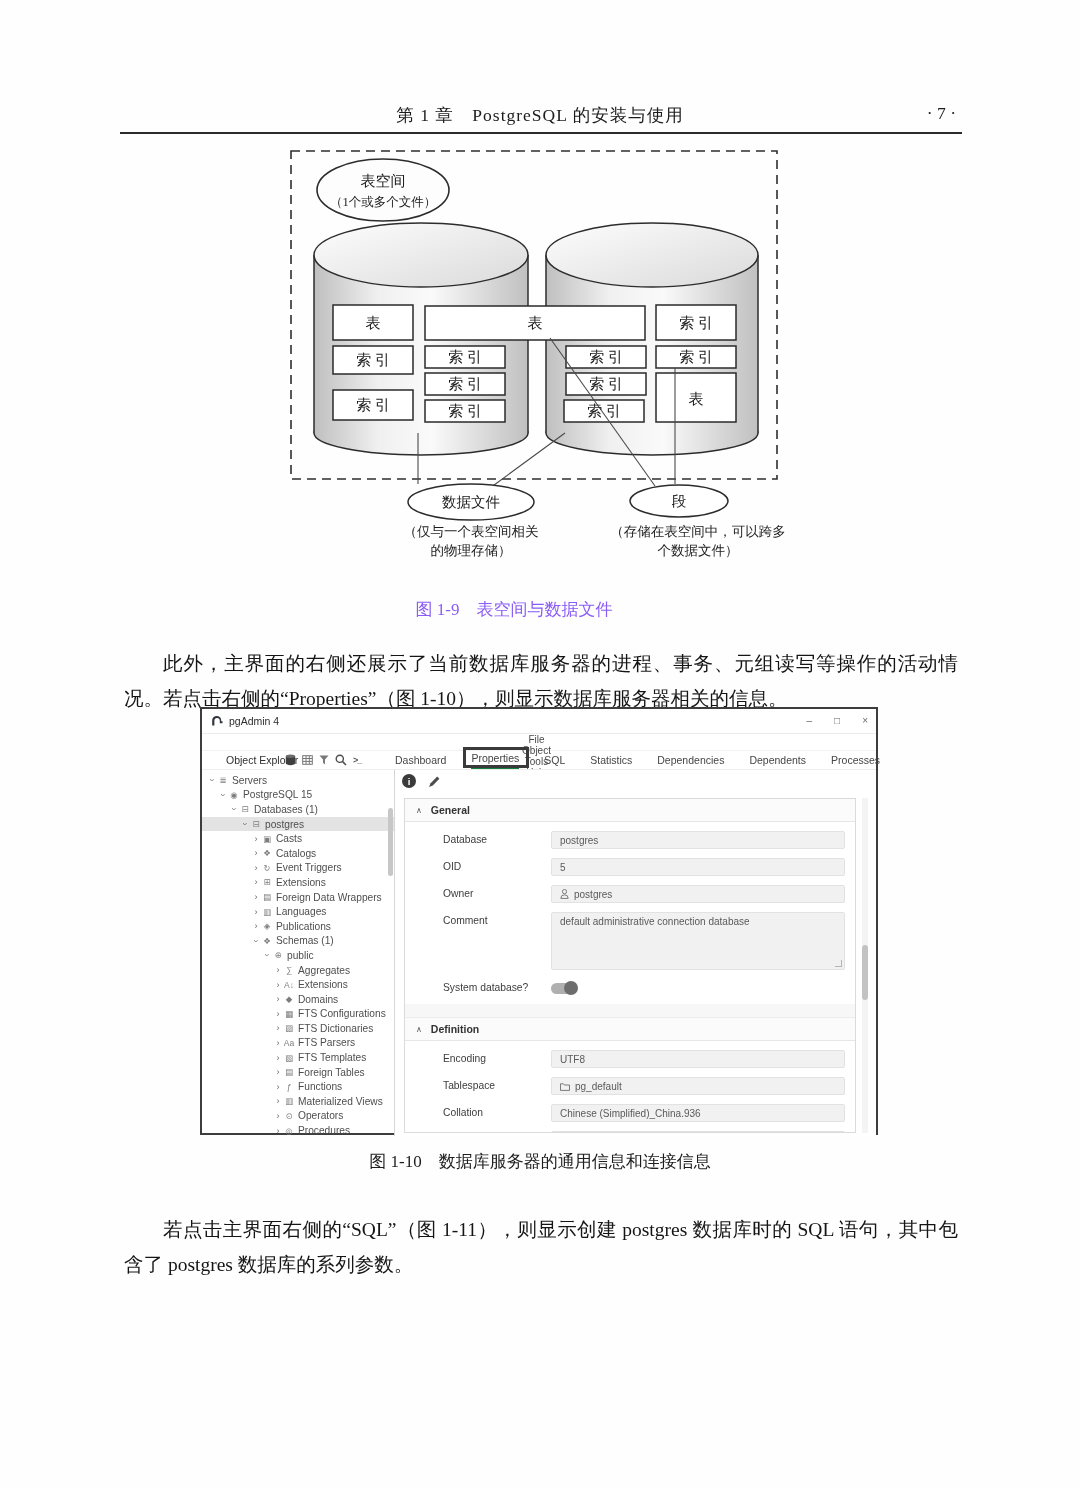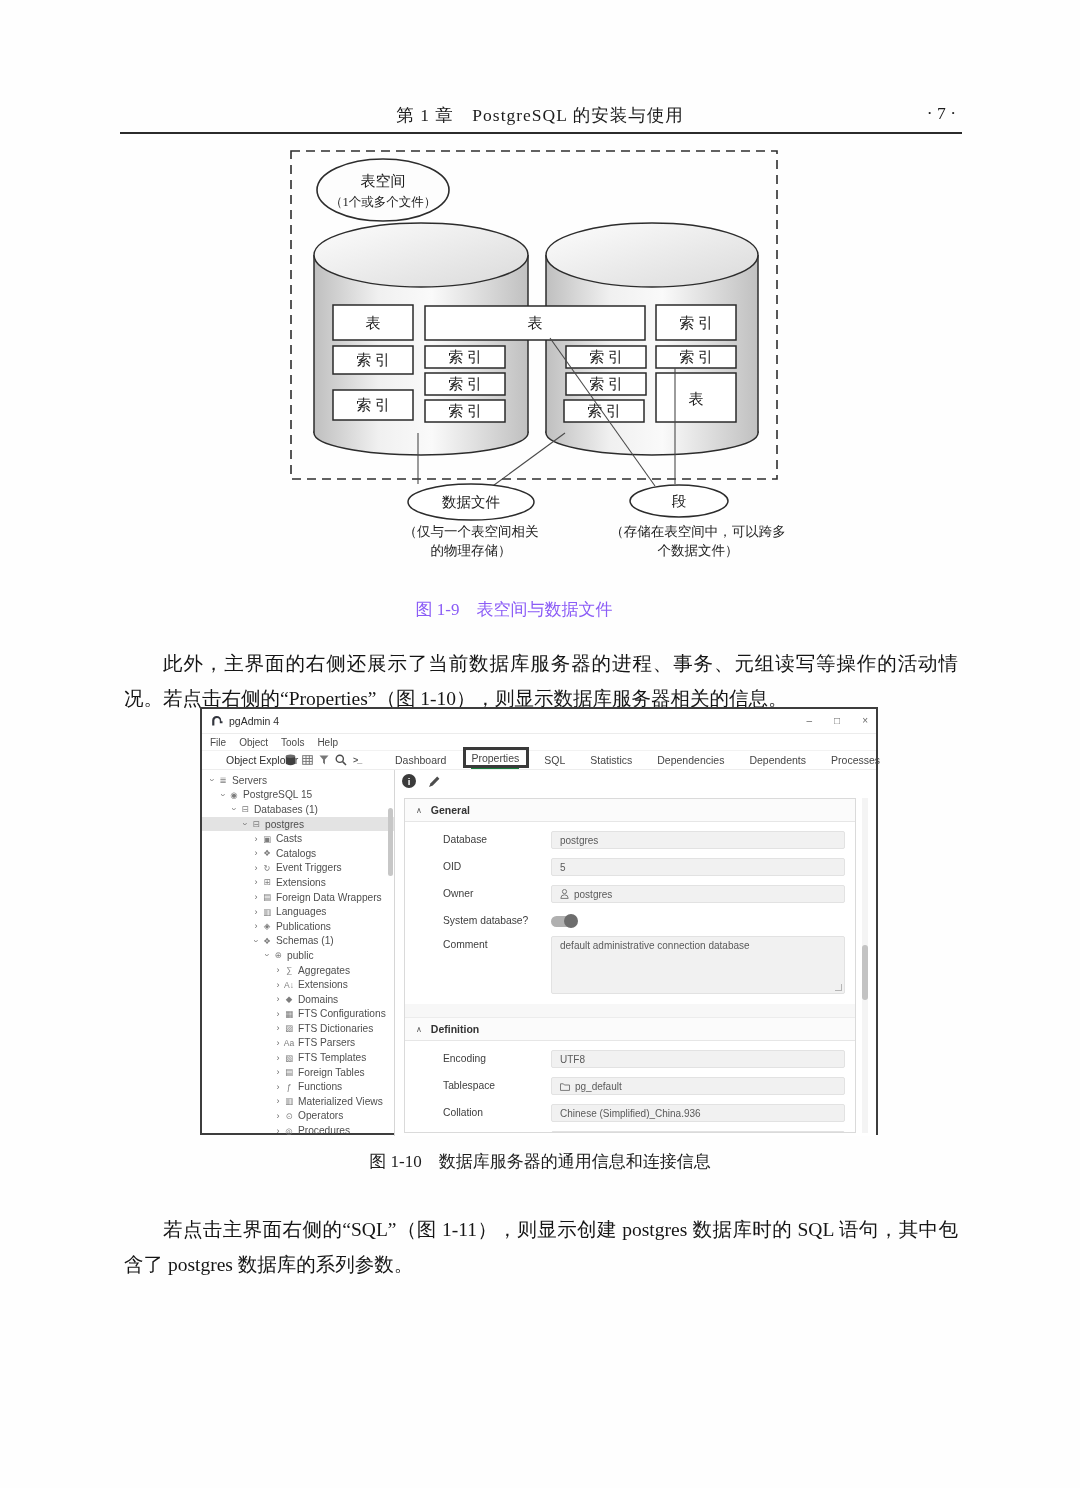--- a/index.html
+++ b/index.html
@@ -26,21 +26,21 @@
             font-size:17px;color:#1e1e1e;}
 
   
   .pgwin{position:absolute;left:200px;top:707px;width:678px;height:428px;box-sizing:border-box;
          background:#fff;border:2px solid #3d3d3d;
          font-family:"Liberation Sans","DejaVu Sans",sans-serif;color:#3f3f3f;}
   .tbar{height:24px;display:flex;align-items:center;padding:0 8px;border-bottom:1px solid #ececec;}
   .tbar-title{font-size:10.5px;color:#2d2d2d;margin-left:5px;}
   .tbar-ctrls{margin-left:auto;display:flex;gap:22px;align-items:center;}
   .tbar-ctrls span{font-size:10px;color:#6a6a6a;line-height:1;}
-  .menubar{height:16px;display:flex;align-items:center;padding-left:8px;border-bottom:1px solid #f2f2f2;}
+  .menubar{height:16px;display:flex;align-items:center;padding-left:8px;border-bottom:1px solid #f2f2f2;flex-direction:column;}
   .menubar span{font-size:10px;color:#4a4a4a;margin-right:13px;}
   .toolrow{height:18px;position:relative;display:flex;align-items:center;border-bottom:1px solid #ededed;}
   .oexp{font-size:10.5px;color:#2e2e2e;margin-left:24px;}
   .ticons{position:absolute;left:83px;display:flex;gap:6px;align-items:center;}
   .term{font-size:9px;color:#555;font-weight:bold;letter-spacing:-1px;}
   .tabs{position:absolute;left:193px;display:flex;gap:25px;align-items:center;}
   .tab{font-size:10.5px;color:#454545;white-space:nowrap;}
   .tab.active{position:relative;border-bottom:4px solid #15803d;padding-bottom:1px;}
   .anno{position:absolute;left:-8px;top:-5px;right:-10px;bottom:-3px;
         border:3px solid #3a3a3a;pointer-events:none;}
@@ -403,28 +403,28 @@
             <span class="flabel">Owner</span>
             <div class="fval">
               <svg class="icon-svg" width="9" height="10" viewBox="0 0 9 10">
                 <circle cx="4.5" cy="2.6" r="2.1" fill="none" stroke="#7a7a7a" stroke-width="1"></circle>
                 <path d="M0.8 9.4 Q0.8 5.8 4.5 5.8 Q8.2 5.8 8.2 9.4 Z" fill="none" stroke="#7a7a7a" stroke-width="1"></path>
               </svg>
               <span>postgres</span>
             </div>
           </div>
           <div class="frow">
-            <span class="flabel">System database?</span>
-            <div class="tog"></div>
-          </div>
-          <div class="frow">
             <span class="flabel">Comment</span>
             <div class="fval tall">
                 <span>default administrative connection database</span>
               </div>
+          </div>
+          <div class="frow">
+            <span class="flabel">System database?</span>
+            <div class="tog"></div>
           </div>
 
           <div class="gap"></div>
 
           <div class="sech">
             <span class="chev">∧</span>
             <span class="st">Definition</span>
           </div>
           <div class="frow">
             <span class="flabel">Encoding</span>

